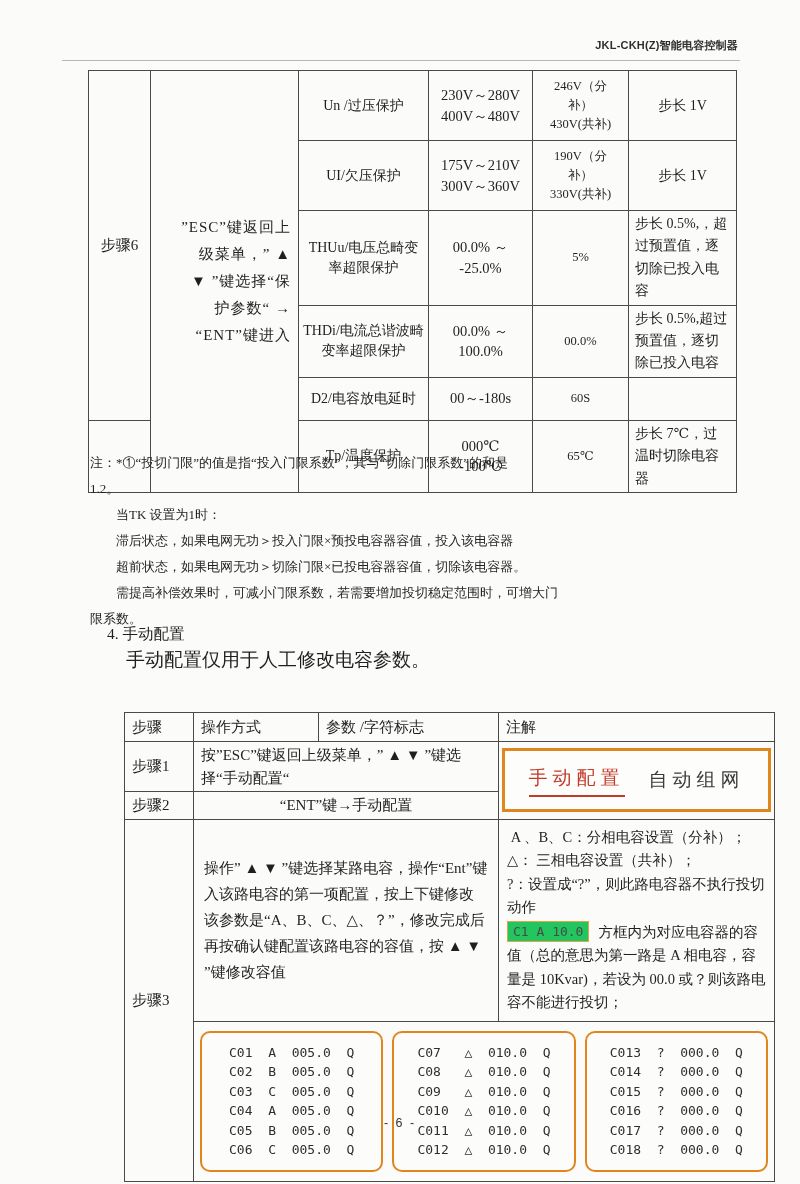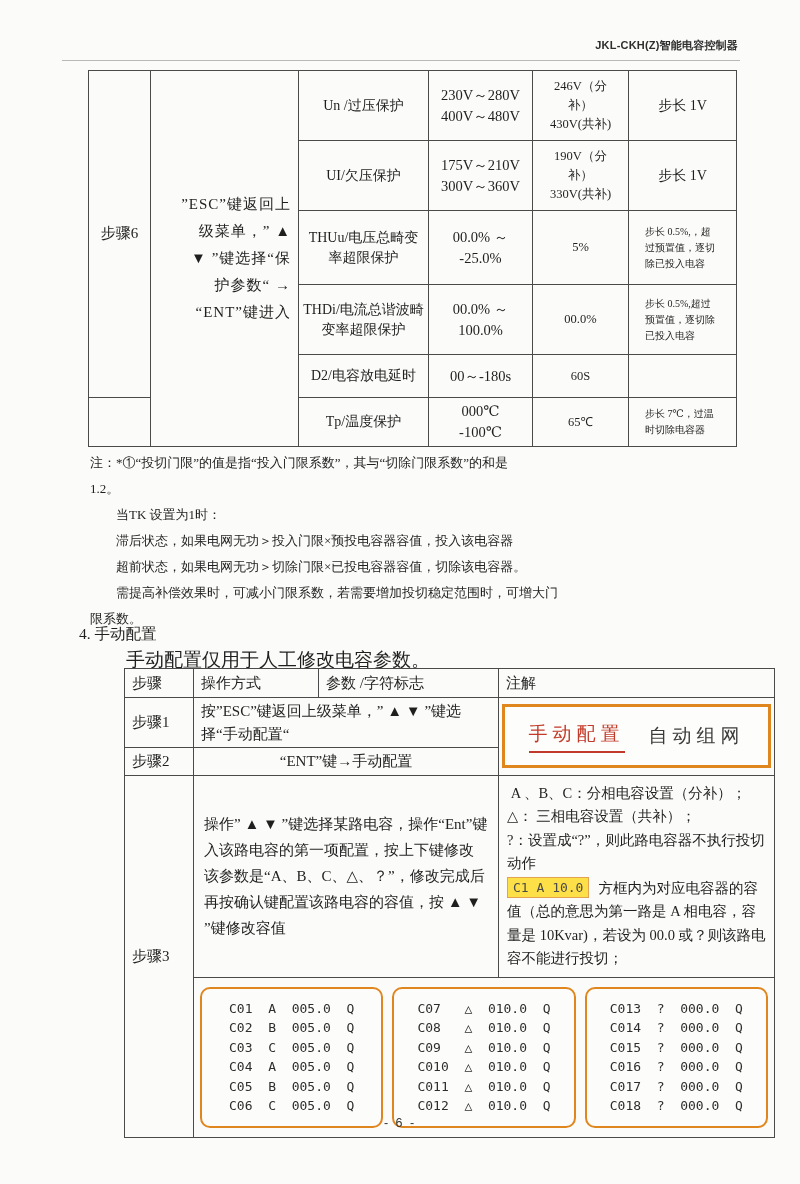--- a/index.html
+++ b/index.html
@@ -34,36 +34,36 @@
     font-size:14px;text-align:center;vertical-align:middle;
     padding:2px 4px;line-height:1.42;overflow:hidden;
   }
   .t1 .step{font-size:15px;}
   .t1 .op{
     font-size:15px;line-height:1.8;text-align:right;
     padding:4px 7px;white-space:pre-line;letter-spacing:1px;
   }
   .t1 .param{font-size:14px;}
   .t1 .range{font-size:14.5px;white-space:pre-line;}
-  .t1 .def{font-size:12.5px;white-space:pre-line;line-height:1.5;font-family:Liberation Serif, serif;}
-  .t1 .note-l{text-align:left;padding:2px 16px;line-height:1.6;font-size:10px;}
+  .t1 .def{font-size:12.5px;white-space:pre-line;line-height:1.5;}
+  .t1 .note-l{text-align:left;padding:2px 6px;line-height:1.6;font-size:14px;}
 
   
   .footnote{
     position:absolute;left:90px;top:450px;width:654px;
     font-size:13px;line-height:26px;
   }
   .footnote .fline{white-space:pre-wrap;}
 
   
-  .sec-h{position:absolute;left:79px;top:624px;font-size:15.5px;}
+  .sec-h{position:absolute;left:107px;top:624px;font-size:15.5px;}
   .sec-i{position:absolute;left:126px;top:647px;font-size:19px;}
 
   
-  .pos-t2{position:absolute;left:88px;top:668px;padding-left:36px;}
+  .pos-t2{position:absolute;left:88px;top:712px;padding-left:36px;}
   .t2{width:650px;}
   .t2 td{
     border:1px solid var(--line);
     font-size:15px;text-align:left;vertical-align:middle;
     padding:2px 7px;line-height:1.5;overflow:hidden;
   }
   .t2 .hrow td{height:24px;}
   .t2 .center{text-align:center;}
   .t2 .menu-cell{padding:3px;}
   .menu-box{
@@ -74,21 +74,21 @@
   .menu-sel{
     color:var(--highlight-red);font-size:19px;letter-spacing:5px;
     border-bottom:2px solid var(--highlight-red);padding-bottom:2px;
   }
   .menu-unsel{color:#3b3b3b;font-size:19px;letter-spacing:5px;text-align:center;}
   .t2 .op3{line-height:26px;padding:8px 10px;}
   .t2 .note3{vertical-align:top;padding:6px 8px;font-size:14.5px;line-height:23.5px;}
   .nline{white-space:pre-wrap;}
   .example{margin-top:1px;}
   .c1box{
-    display:inline-block;border:1.5px solid #E2A24E;background:#fde047;
+    display:inline-block;border:1.5px solid #E2A24E;background:#22c55e;
     padding:0 5px;margin-right:9px;
     font-family:"DejaVu Sans Mono","Liberation Mono",monospace;
     font-size:13px;line-height:19px;color:#4a4a4a;vertical-align:1px;
   }
   .t2 .cbox-cell{padding:9px 6px;}
   .cboxes{display:flex;gap:9px;}
   .cbox{
     flex:1;border:2.5px solid var(--accent-orange);border-radius:10px;
     padding:10px 0;display:flex;flex-direction:column;align-items:center;
     background:#FCFCFA;

